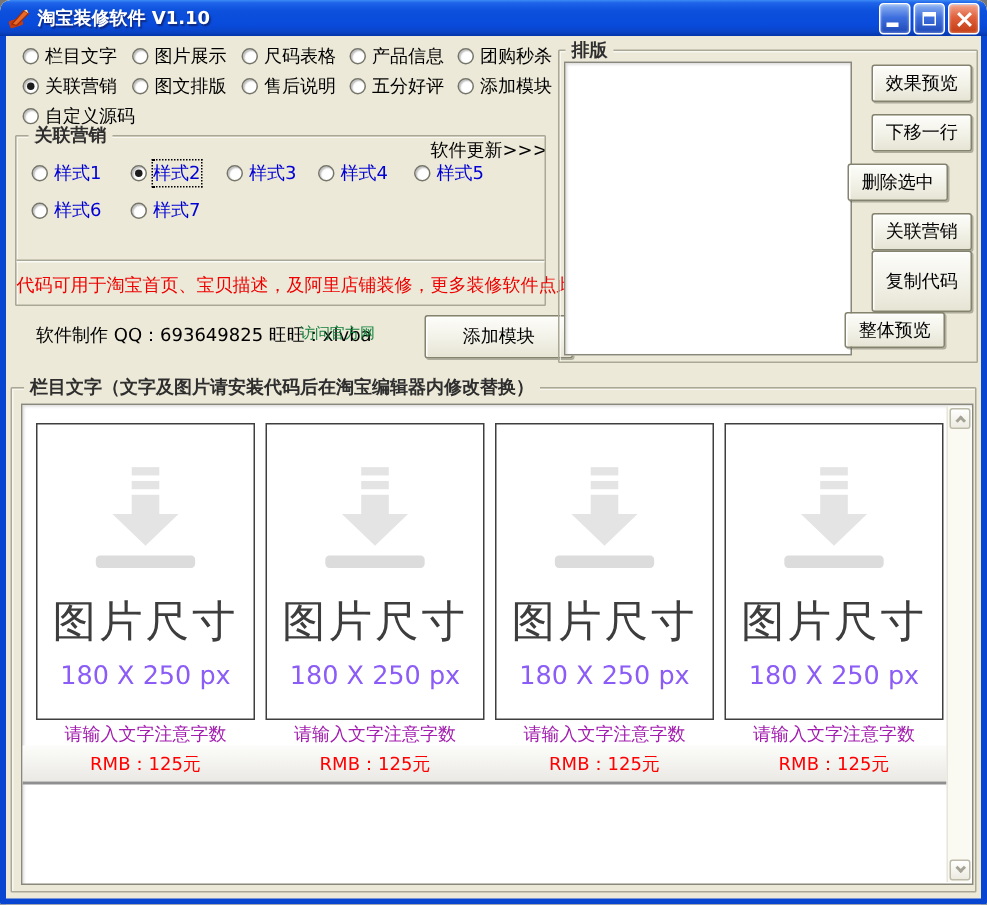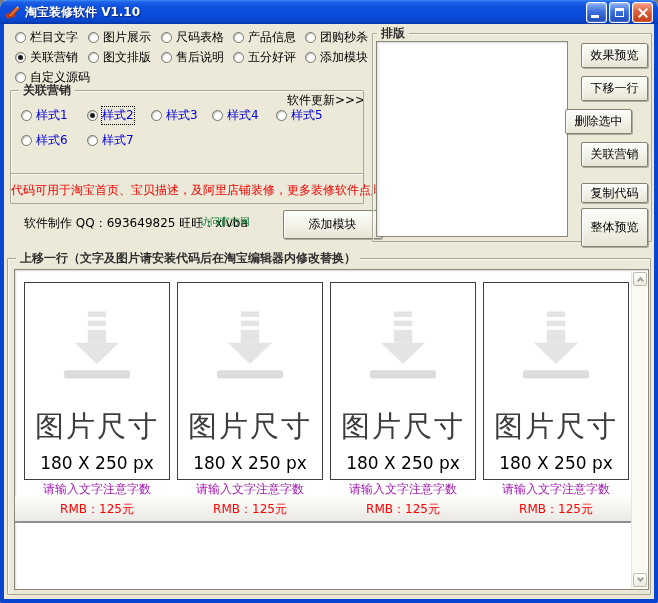--- a/index.html
+++ b/index.html
@@ -50,22 +50,22 @@
     border:1px solid #84836f;border-radius:2px;
     box-shadow:inset 1px 1px 0 #fff, 1px 1px 0 rgba(60,60,45,.35);
     font-size:12px;color:#000;display:flex;align-items:center;justify-content:center;cursor:pointer;white-space:nowrap;
   }
   .sunken{background:#fff;border:1px solid #8a887a;box-shadow:inset 1px 1px 2px rgba(0,0,0,.15);}
   .maker-text{font-size:12px;color:#000;white-space:nowrap;margin-left:10px;}
   .red-link{font-size:10px;color:#15803d;cursor:pointer;white-space:nowrap;}
   
   .cards-row,.caption-row,.price-row{display:flex;gap:7px;}
   .card{width:146px;height:198px;background:#fff;border:1px solid #3f3f3f;display:flex;flex-direction:column;align-items:center;padding-top:28px;}
-  .card .ph-label{font-size:29px;color:#3d3d3d;letter-spacing:2px;margin-top:16px;white-space:nowrap;}
-  .card .ph-size{font-size:17px;color:#000000;margin-top:6px;white-space:nowrap;}
+  .card .ph-label{font-size:29px;color:#3d3d3d;letter-spacing:2px;margin-top:4px;white-space:nowrap;}
+  .card .ph-size{font-size:17px;color:#8b5cf6;margin-top:6px;white-space:nowrap;}
   .cap-cell{width:146px;text-align:center;font-size:12px;color:#a21caf;white-space:nowrap;}
   .price-strip{background:linear-gradient(180deg,#FCFCFA 0%,#EAE9E4 100%);border-bottom:2px solid #8f8f8f;}
   .price-cell{width:146px;text-align:center;font-size:12px;color:#FF0000;line-height:24px;white-space:nowrap;}
   
   .scrollbar{position:absolute;top:1px;bottom:1px;right:1px;width:16px;background:#FAF9F2;border-left:1px solid #E8E6DA;}
   .sb-btn{position:absolute;left:1px;width:14px;height:14px;background:linear-gradient(180deg,#fff,#ECEAE0);
     border:1px solid #BDBBA9;border-radius:2px;}
   .chev{position:absolute;left:4px;width:5px;height:5px;border-left:2px solid #A5A396;border-top:2px solid #A5A396;}
   .chev.up{top:5px;transform:rotate(45deg);}
   .chev.down{top:2px;transform:rotate(225deg);}
@@ -187,26 +187,26 @@
     <span class="red-link abs" style="left:196px;top:191px">访问官方网</span>
     <div class="btn abs" style="left:279px;top:186px;width:99px;height:29px">添加模块</div>
 
     <div class="groupbox abs" style="left:368px;top:9px;width:280px;height:209px">
       <span class="legend" style="left:4px">排版</span>
       <div class="sunken abs" style="left:3px;top:7px;width:192px;height:196px"></div>
       <div class="btn abs" style="left:208px;top:9px;width:67px;height:25px">效果预览</div>
       <div class="btn abs" style="left:208px;top:42px;width:67px;height:25px">下移一行</div>
       <div class="btn abs" style="left:192px;top:75px;width:67px;height:25px">删除选中</div>
       <div class="btn abs" style="left:208px;top:108px;width:67px;height:25px">关联营销</div>
-      <div class="btn abs" style="left:208px;top:149px;width:67px;height:20px">复制代码</div>
-      <div class="btn abs" style="left:208px;top:174px;width:67px;height:39px">整体预览</div>
+      <div class="btn abs" style="left:208px;top:133px;width:67px;height:41px">复制代码</div>
+      <div class="btn abs" style="left:190px;top:174px;width:67px;height:24px">整体预览</div>
     </div>
 
     <div class="groupbox abs" style="left:3px;top:234px;width:644px;height:337px">
-      <span class="legend">上移一行（文字及图片请安装代码后在淘宝编辑器内修改替换）</span>
+      <span class="legend">栏目文字（文字及图片请安装代码后在淘宝编辑器内修改替换）</span>
 
       <div class="sunken abs" style="left:6px;top:10px;width:635px;height:321px;overflow:hidden">
 
         <div class="cards-row abs" style="left:9px;top:12px">
           <div class="card">
             <svg width="92" height="80" viewBox="0 0 100 86">
               <rect x="40" y="0" width="20" height="6" fill="#E4E4E4"></rect>
                 <rect x="40" y="10" width="20" height="6" fill="#E4E4E4"></rect>
               <rect x="40" y="20" width="20" height="14" fill="#E4E4E4"></rect>
                 <polygon points="26,34 74,34 50,57" fill="#E4E4E4"></polygon>

